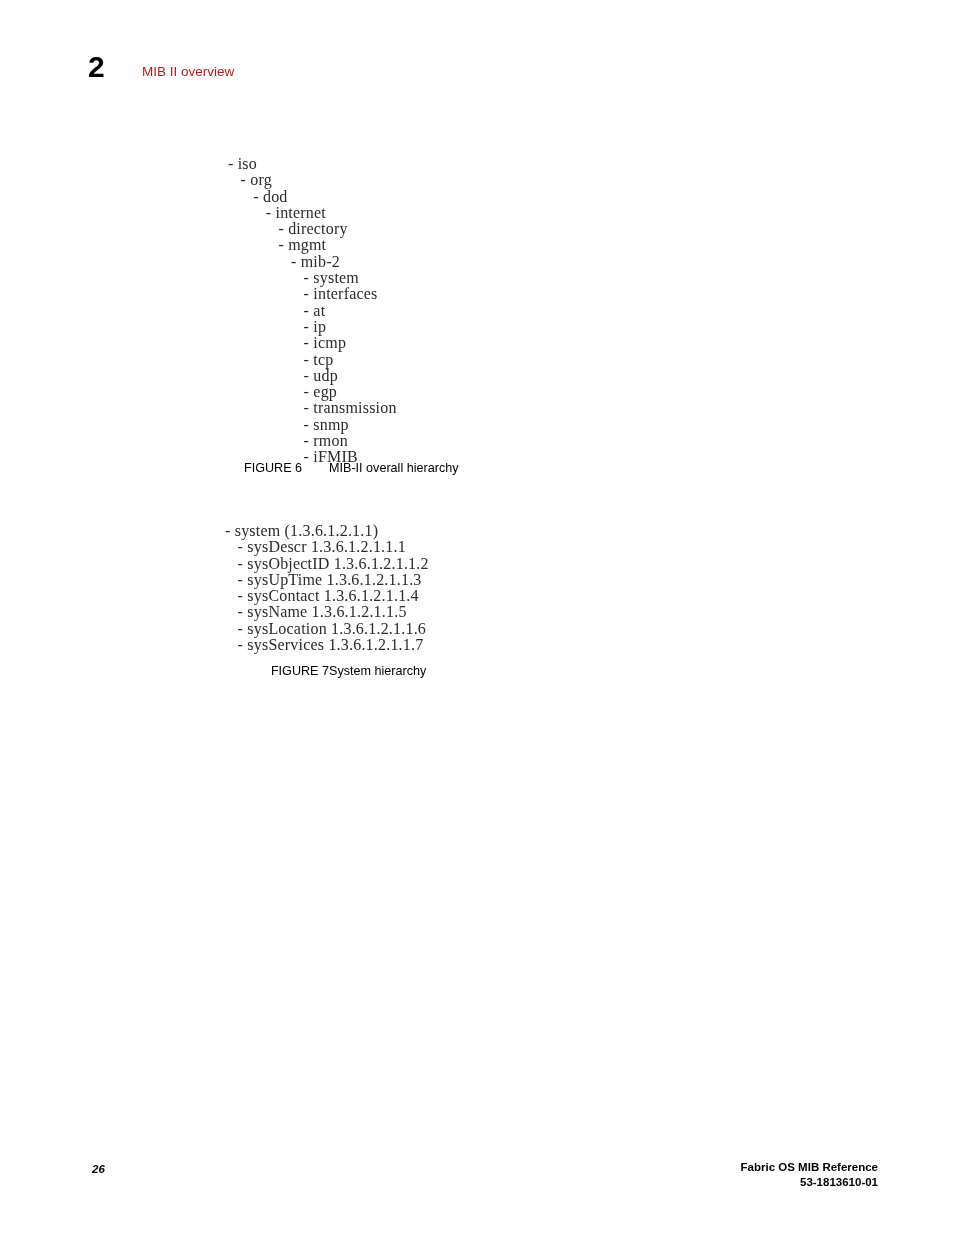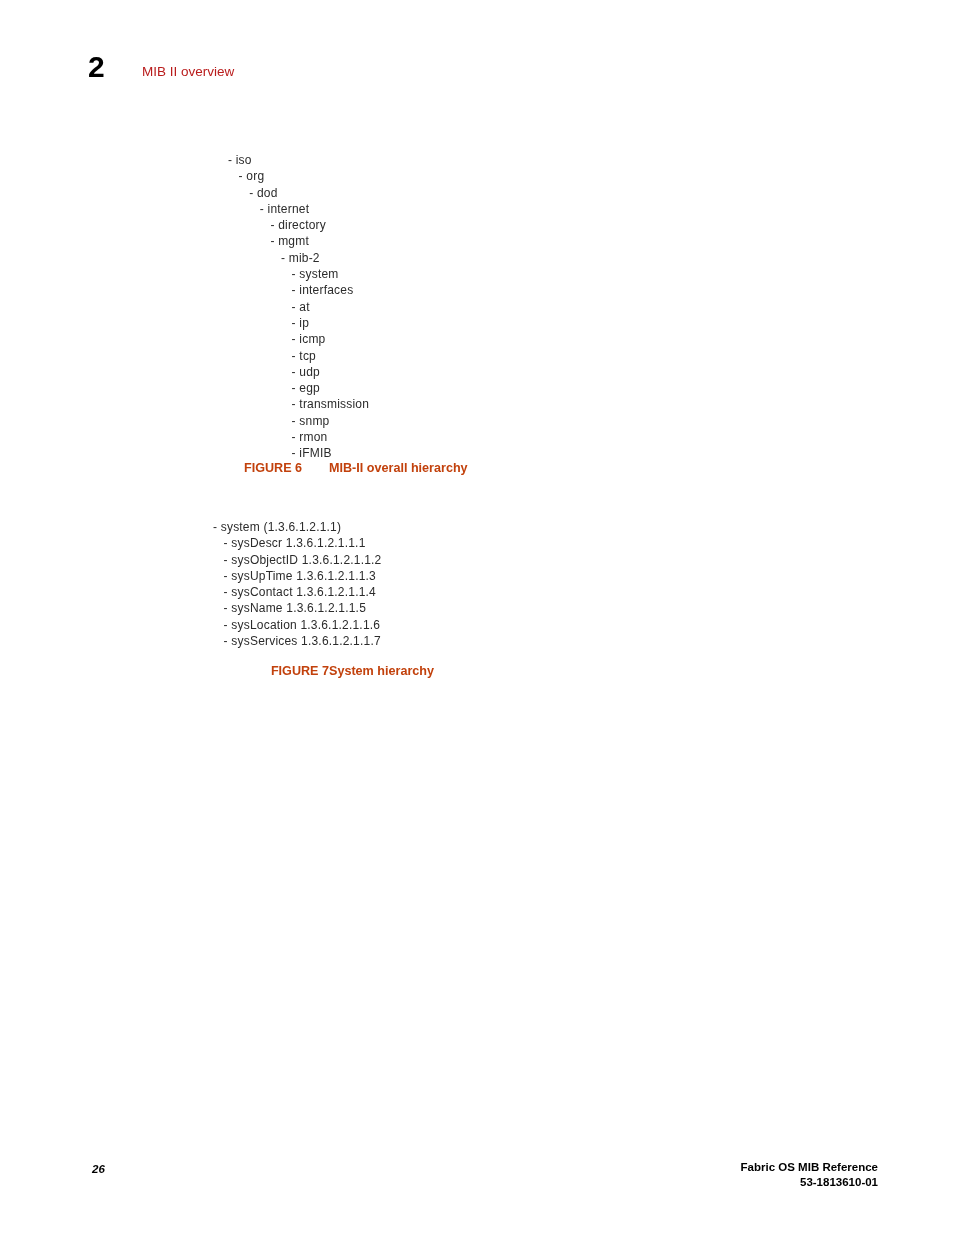--- a/index.html
+++ b/index.html
@@ -41,48 +41,48 @@
     top: 11px;
     font-size: 13.5px;
     font-weight: normal;
     line-height: 18px;
     color: #b91c1c;
   }
 
   
   .code-block {
     position: absolute;
-    font-family: Liberation Sans, sans-serif;
-    font-size: 12px;
+    font-family: Liberation Serif, serif;
+    font-size: 16px;
     line-height: 16.3px;
     color: #2b2b2b;
     white-space: pre;
     letter-spacing: 0.2px;
   }
   #tree-mib2 {
     left: 228px;
     top: 140px;
   }
   #tree-system {
-    left: 213px;
+    left: 225px;
     top: 507px;
   }
   .code-line {
     white-space: pre;
     display: block;
   }
 
   
   .figure-caption {
     position: absolute;
     left: 222px;
     font-family: "Liberation Sans", sans-serif;
     font-size: 12.6px;
-    font-weight: bold;
-    color: #c2410c;
+    font-weight: normal;
+    color: #000000;
     line-height: 16px;
     white-space: nowrap;
     padding-left: 22px;
   }
   #figure-caption-6 { top: 460px; }
   #figure-caption-7 { top: 663px; text-align: right; }
   .figure-label {
     display: inline-block;
     width: 85px;
   }

